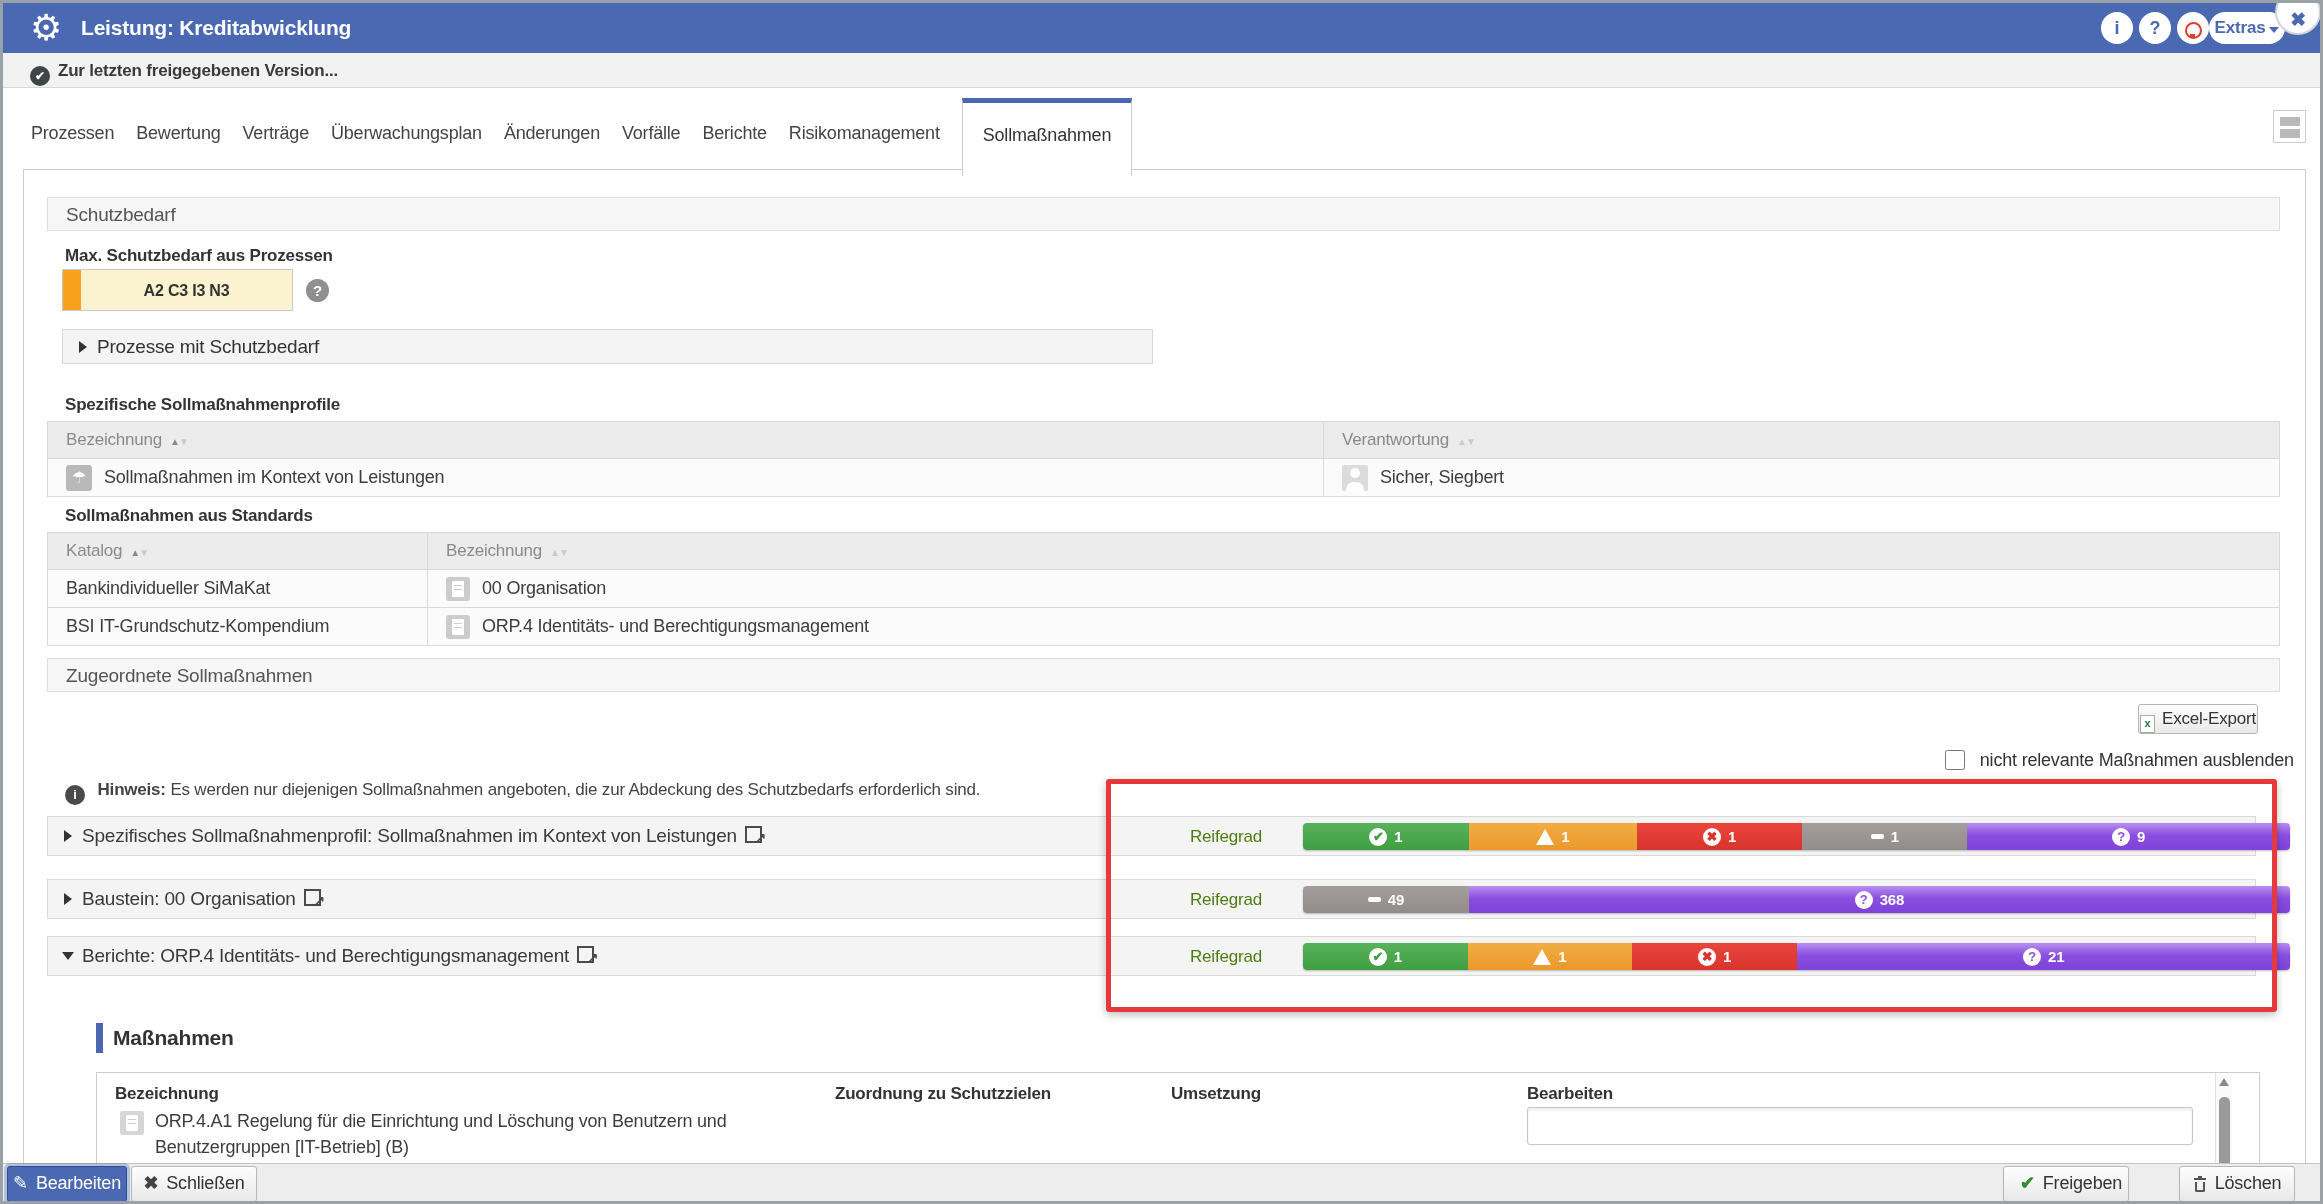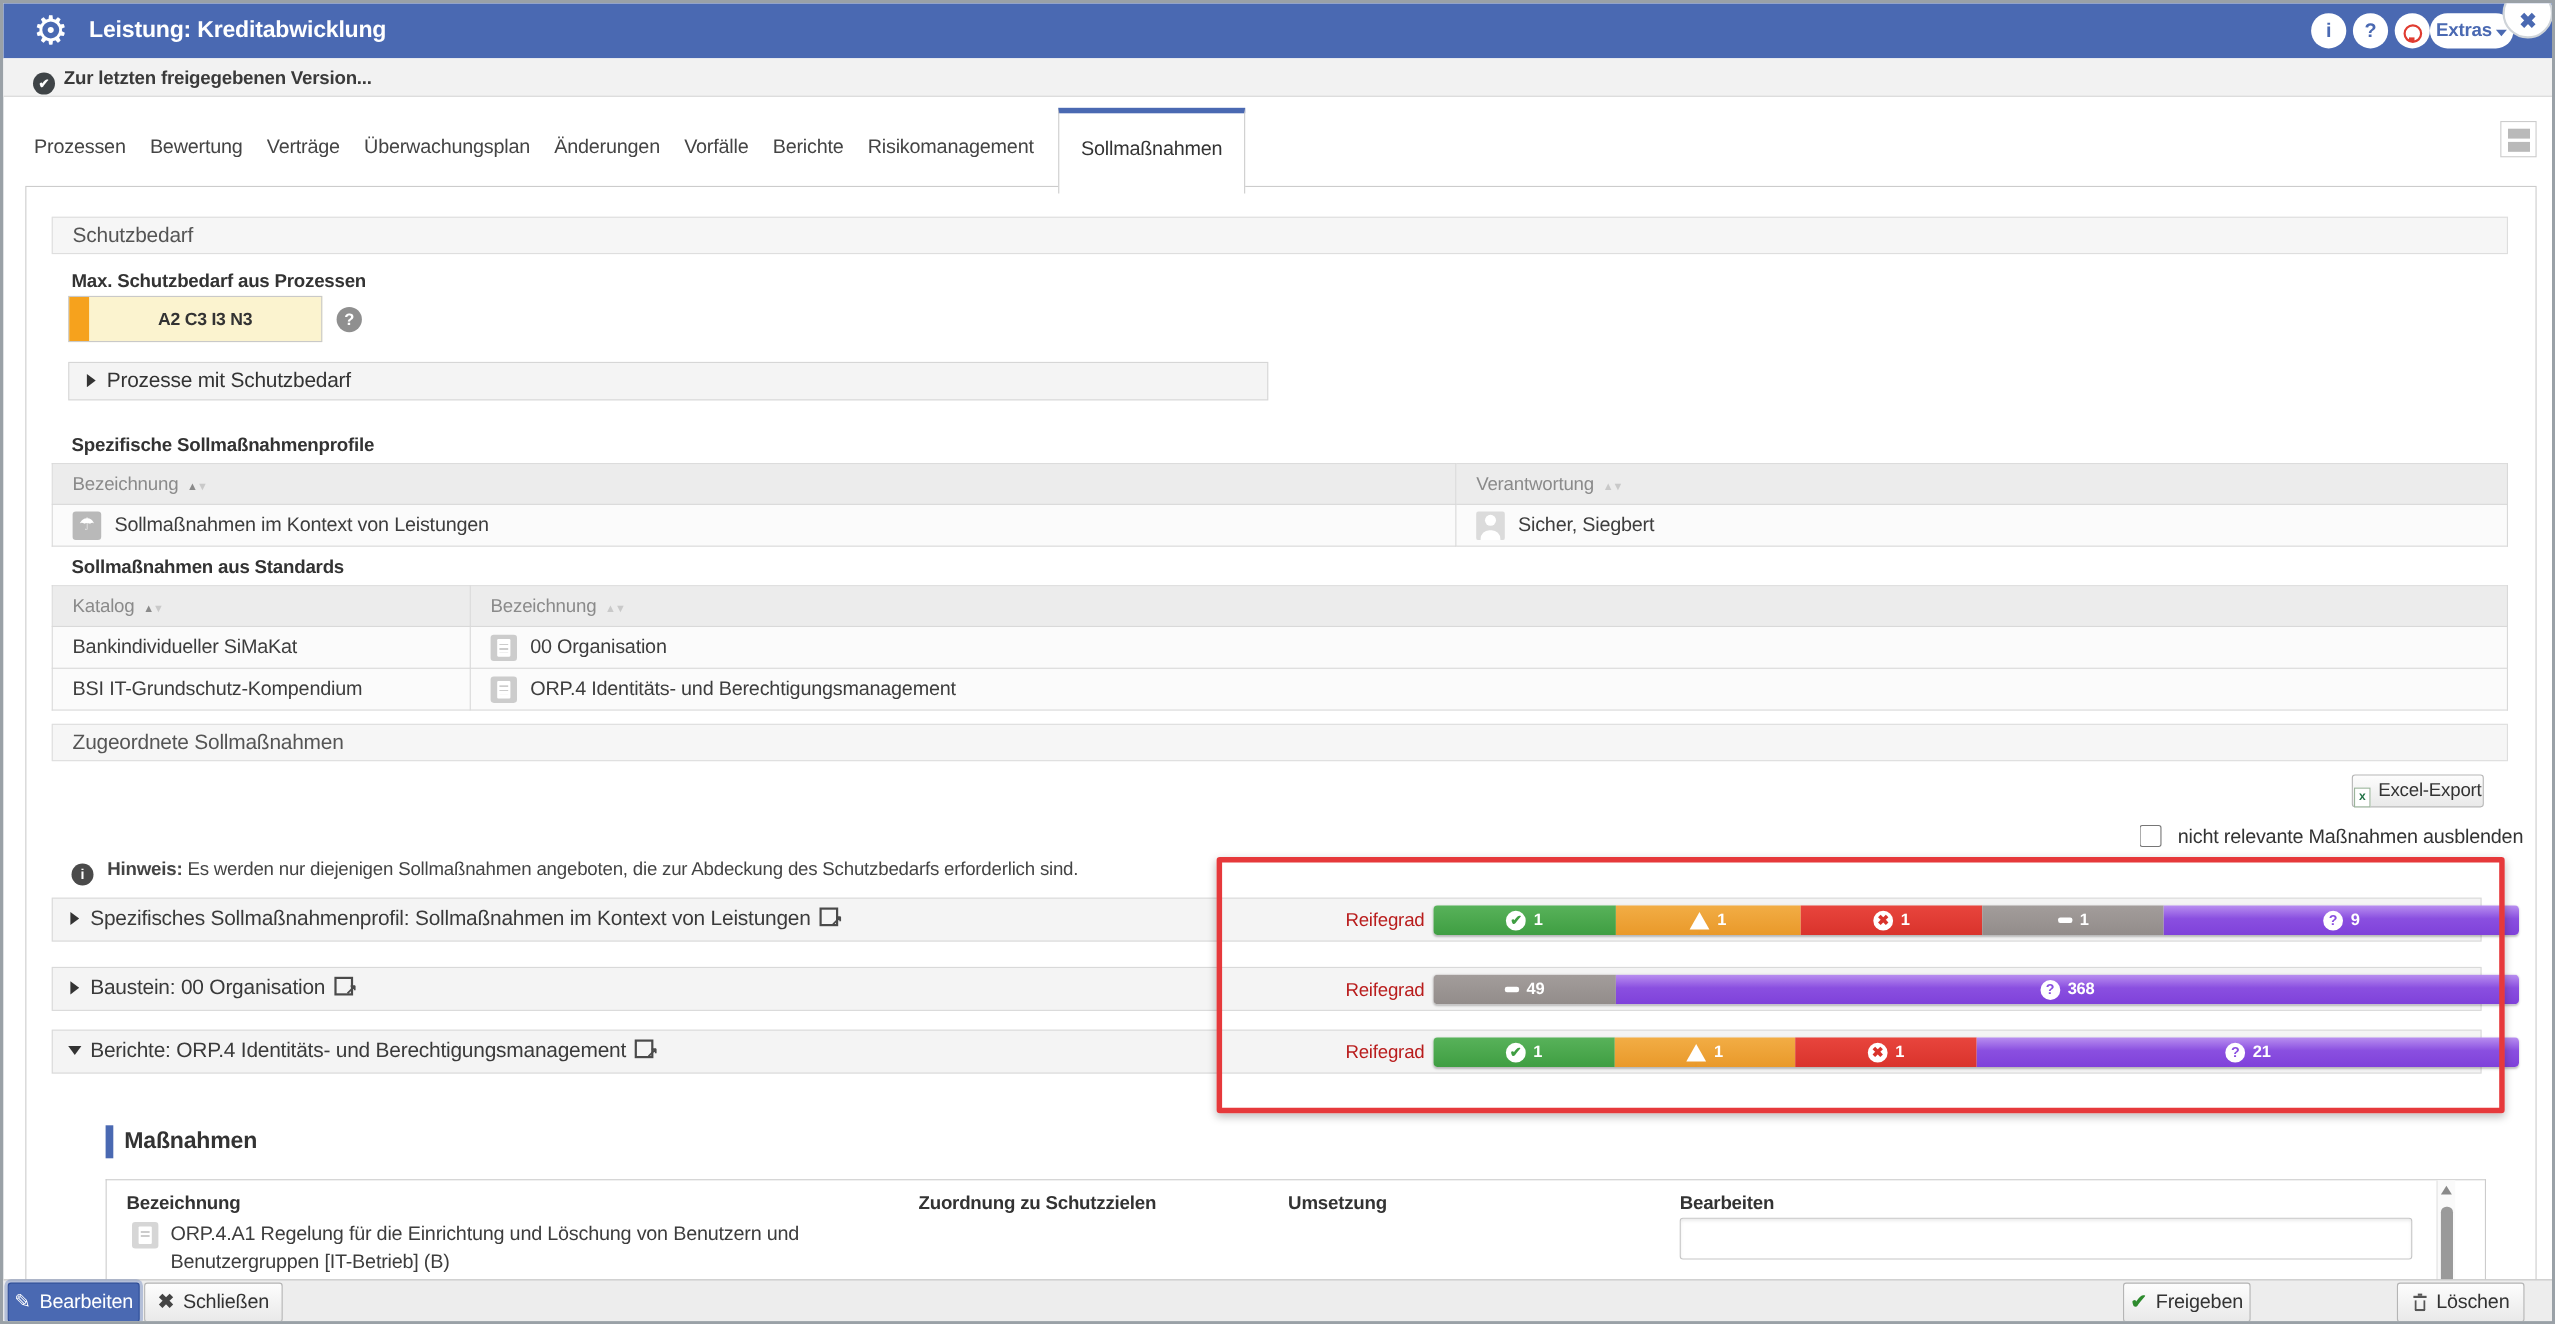--- a/index.html
+++ b/index.html
@@ -87,21 +87,21 @@
   .hint{left:62px;top:777px;font-size:17px;color:#444;}
   .icirc{display:inline-block;width:20px;height:20px;border-radius:50%;background:#4a4a4a;color:#fff;
          font-size:13px;font-weight:bold;line-height:20px;text-align:center;margin-right:8px;vertical-align:-4px;}
 
   
   .acc{left:44px;width:2209px;height:40px;background:#f4f4f4;border:1px solid #d9d9d9;font-size:19px;
        color:#3a3a3a;line-height:38px;}
   .extlink{display:inline-block;position:relative;width:13px;height:13px;border:2px solid #4a4a4a;
            margin-left:8px;vertical-align:-1px;}
   .extlink i{position:absolute;right:-6px;top:-9px;font-style:normal;font-weight:bold;font-size:13px;color:#4a4a4a;}
-  .rg-label{width:105px;text-align:right;font-size:17px;color:#b91c1c;line-height:40px;}
+  .rg-label{width:105px;text-align:left;font-size:17px;color:#4d7c0f;line-height:40px;}
   .rg-bar{left:1255px;top:6px;width:987px;height:27px;border-radius:4px;overflow:hidden;display:flex;
           box-shadow:0 1px 2px rgba(0,0,0,.25);}
   .seg{display:flex;align-items:center;justify-content:center;gap:7px;color:#fff;
        font-weight:bold;font-size:15px;height:27px;}
   .seg-ok{background:linear-gradient(180deg,#58b25a,#3f9e42);}
   .seg-warn{background:linear-gradient(180deg,#f2ad45,#e9992a);}
   .seg-err{background:linear-gradient(180deg,#e8453d,#d9332c);}
   .seg-none{background:linear-gradient(180deg,#a39d9b,#928c8a);}
   .seg-open{background:linear-gradient(180deg,#b98ff0,#8a4fe0 45%,#7f41da);}
   .seg-badge{width:18px;height:18px;border-radius:50%;background:#fff;font-size:13px;line-height:18px;
@@ -132,21 +132,21 @@
                border-right:5px solid transparent;border-bottom:8px solid #8a8a8a;}
   .vscroll .thumb{position:absolute;left:3px;top:24px;width:11px;height:70px;background:#9a9a9a;border-radius:5px;}
 
   
   .footer{left:0;right:0;bottom:0;height:38px;background:#ededed;border-top:1px solid #c4c4c4;z-index:60;}
   .fbtn{position:absolute;top:2px;height:34px;line-height:32px;font-size:18px;}
   .fbtn .ic{margin-right:8px;}
   .bearbeiten{left:4px;width:118px;background:#4a69b2;border:1px solid #2c4c97;color:#fff;border-radius:3px;
               box-shadow:0 0 0 3px rgba(74,105,178,.35);}
   .schliessen{left:128px;width:124px;}
-  .freigeben{left:1927px;width:114px;}
+  .freigeben{left:2000px;width:114px;padding-left:10px;}
   .loeschen{left:2176px;width:114px;}
   .greencheck{color:#2e8b2e;font-weight:bold;}
   .trash{position:relative;display:inline-block;width:14px;height:16px;vertical-align:-3px;margin-right:8px;}
   .trash .knob{position:absolute;top:0;left:5px;width:4px;height:2px;background:#555;}
   .trash .lid{position:absolute;top:2px;left:1px;width:12px;height:2px;background:#555;}
   .trash .bin{position:absolute;top:6px;left:2px;width:10px;height:10px;border:2px solid #555;
               border-top:none;border-radius:0 0 2px 2px;box-sizing:border-box;}
   .center{text-align:center;}
 </style>
 </head>

